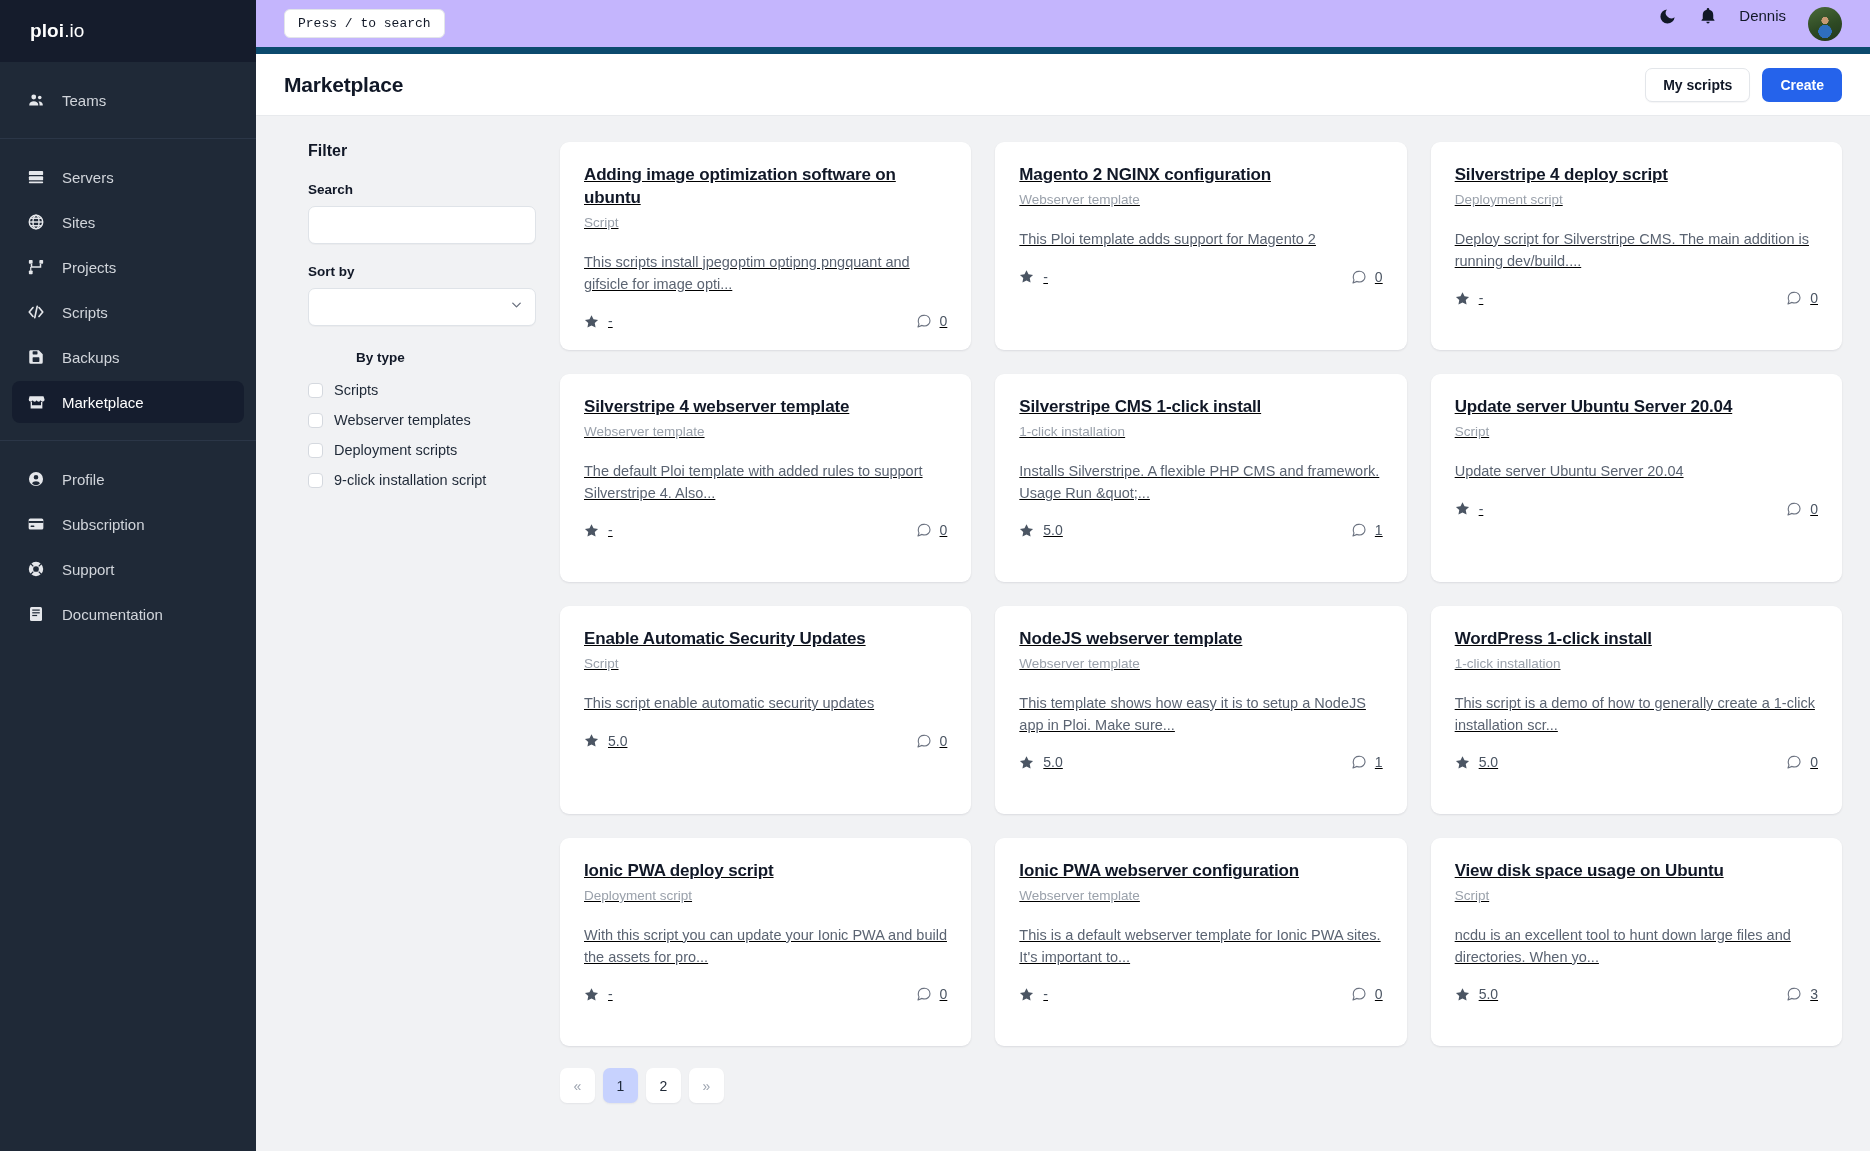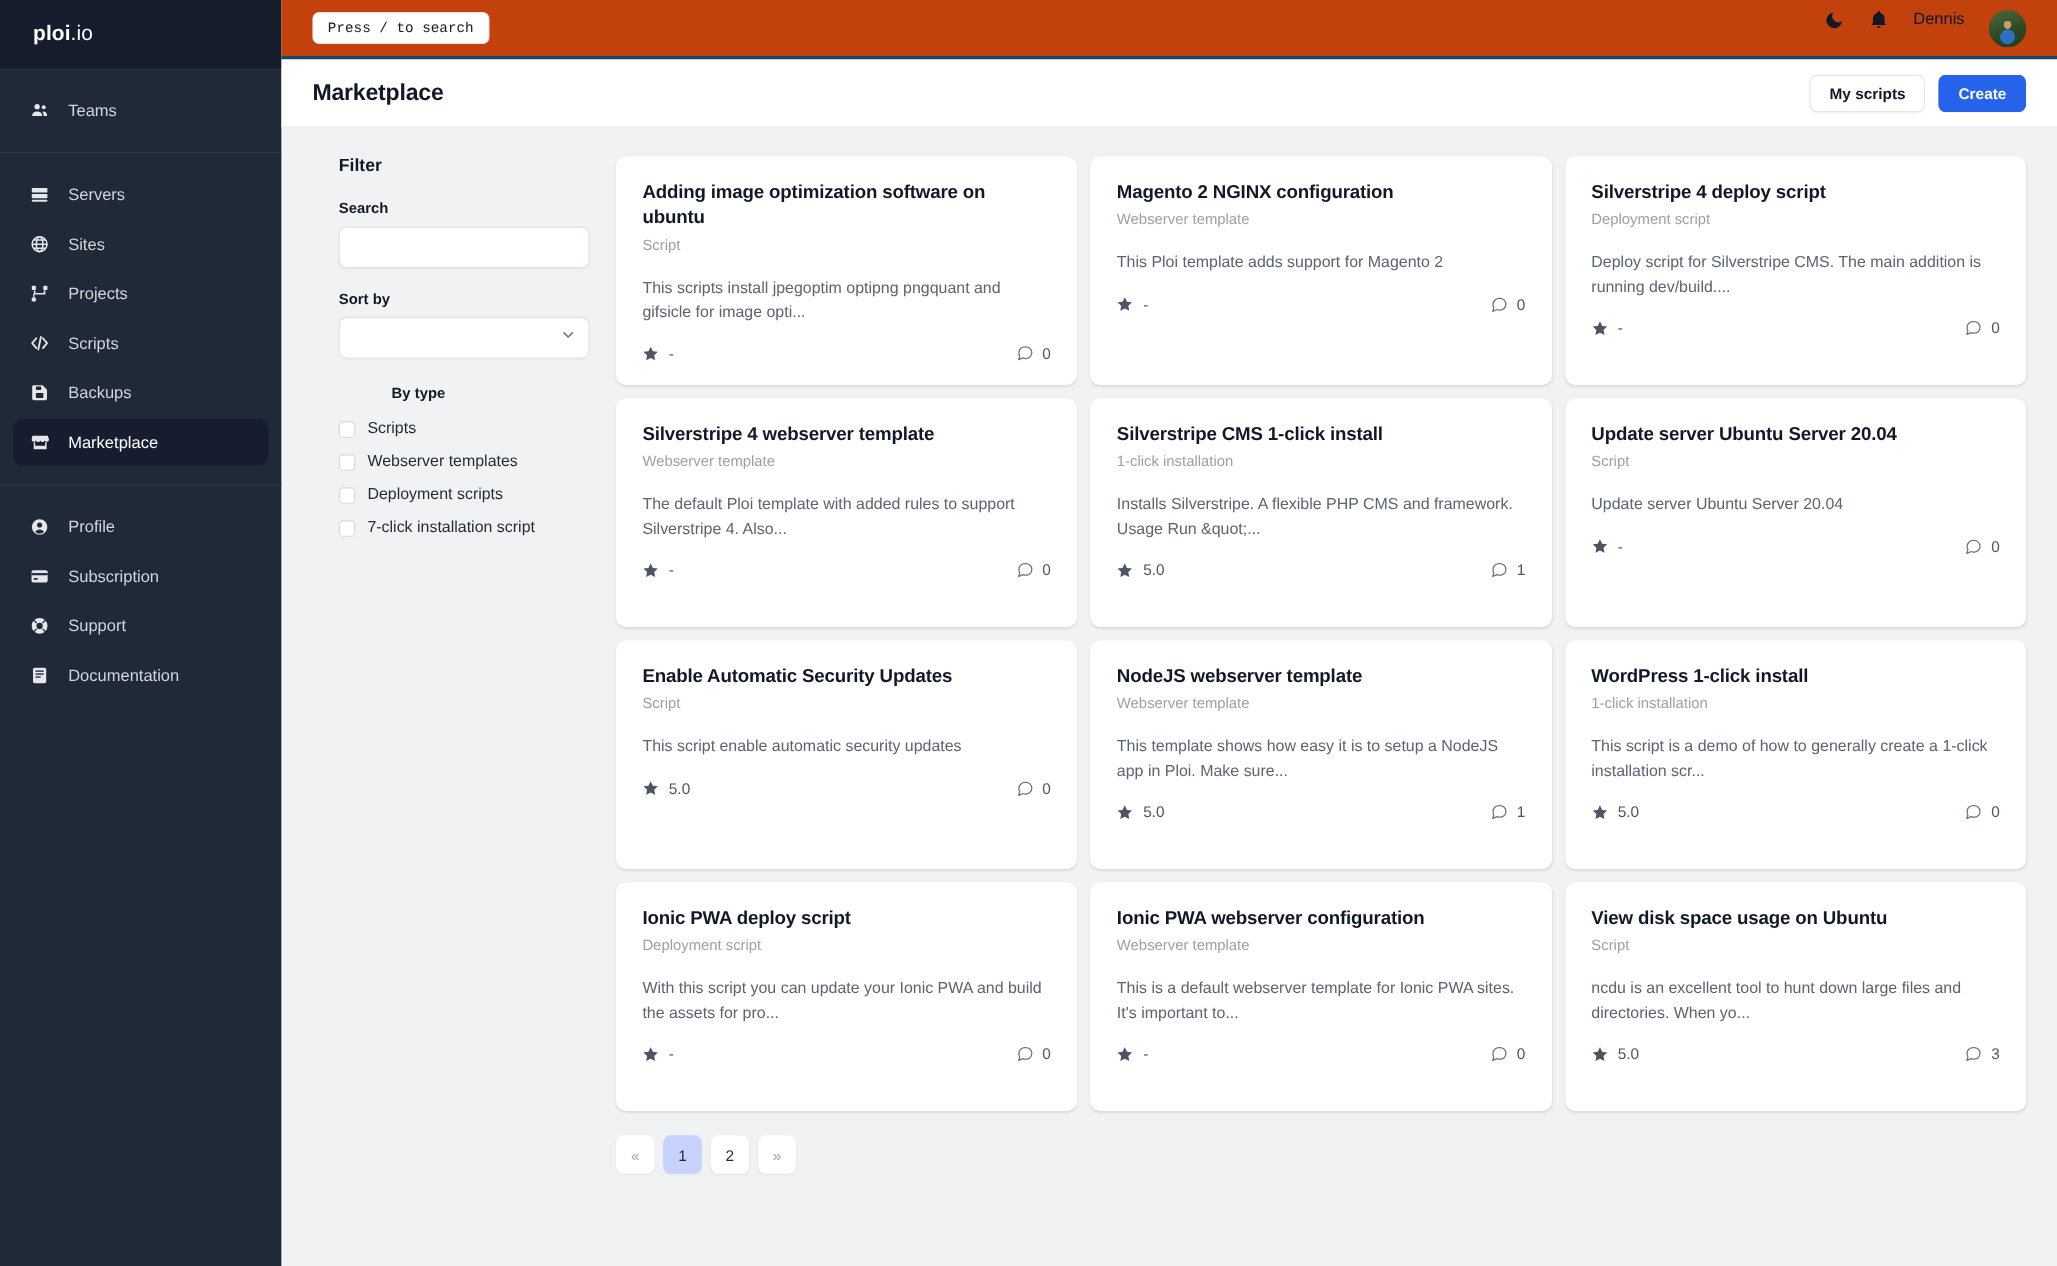--- a/index.html
+++ b/index.html
@@ -49,24 +49,24 @@
     display: flex; align-items: center; justify-content: center;
     color: #e5e7eb;
   }
   .nav-item .ico svg { display: block; }
 
   
   .main { flex: 1 1 auto; display: flex; flex-direction: column; min-width: 0; background: #f1f2f4; }
 
   .topbar {
     height: 54px; flex: 0 0 54px;
-    background: #c2410c;
+    background: #c4b5fd;
     display: flex; align-items: center;
     padding: 0 28px 0 28px;
-    border-bottom: 3px solid #0c4a6e;
+    border-bottom: 7px solid #0c4a6e;
   }
   .search-pill {
     border: 1px solid #e2e5e9;
     border-radius: 6px;
     padding: 6px 13px;
     font-family: "Liberation Mono", monospace;
     font-size: 13px;
     color: #111827;
     background: #fff;
     cursor: pointer;
@@ -135,21 +135,22 @@
     border: 1px solid #d5d9df; border-radius: 4px; background: #fff;
     margin-right: 11px;
   }
   .check-label { font-size: 14.5px; color: #1f2937; }
 
   
   .cards-area { flex: 1 1 auto; min-width: 0; display: flex; flex-direction: column; }
   .grid {
     display: grid;
     grid-template-columns: repeat(3, 1fr);
-    gap: 12px;
+    gap: 24px;
+    text-decoration: underline;
   }
   .card {
     background: #fff;
     border-radius: 9px;
     box-shadow: 0 1px 2px rgba(16,24,40,.06), 0 1px 3px rgba(16,24,40,.04);
     padding: 22px 24px 20px 24px;
     min-height: 208px;
     display: flex; flex-direction: column;
     cursor: pointer;
   }
@@ -369,21 +370,21 @@
             <label class="check-row">
               <span class="checkbox"></span>
               <span class="check-label">Webserver templates</span>
             </label>
             <label class="check-row">
               <span class="checkbox"></span>
               <span class="check-label">Deployment scripts</span>
             </label>
             <label class="check-row">
               <span class="checkbox"></span>
-              <span class="check-label">7-click installation script</span>
+              <span class="check-label">9-click installation script</span>
             </label>
           </div>
       </div>
 
       <div class="cards-area">
         <div class="grid" id="card-grid">
             <div class="card">
               <div class="card-title">Adding image optimization software on ubuntu</div>
               <div class="card-type">Script</div>
               <div class="card-desc">This scripts install jpegoptim optipng pngquant and gifsicle for image opti...</div>

